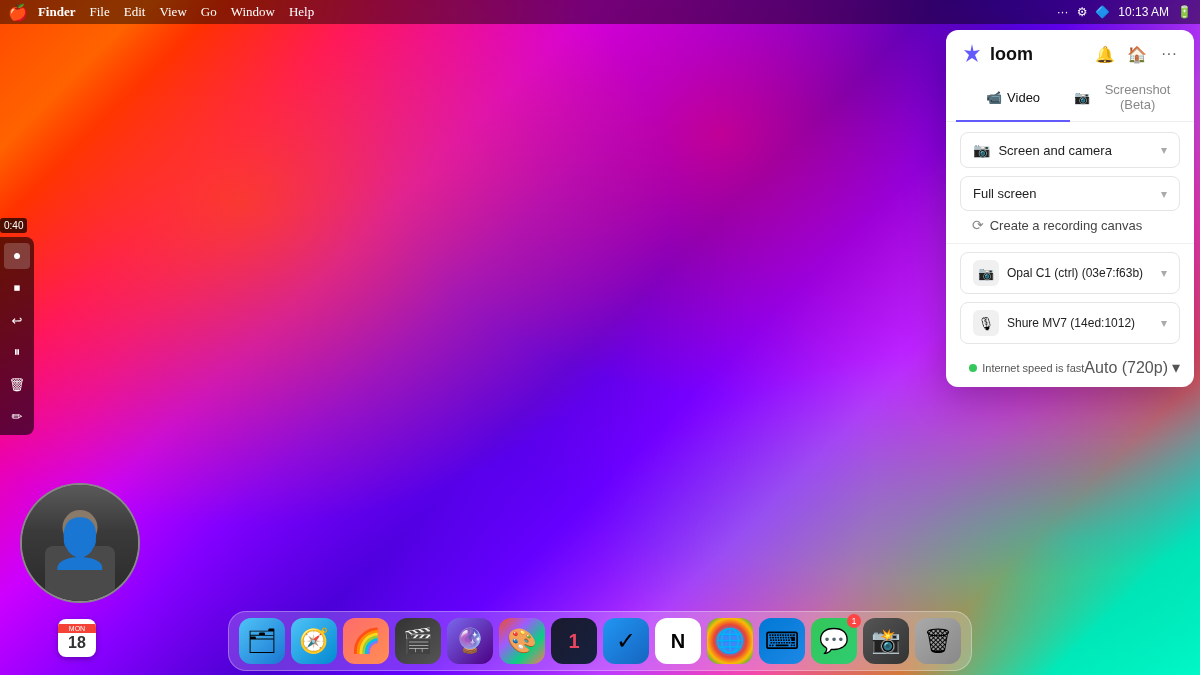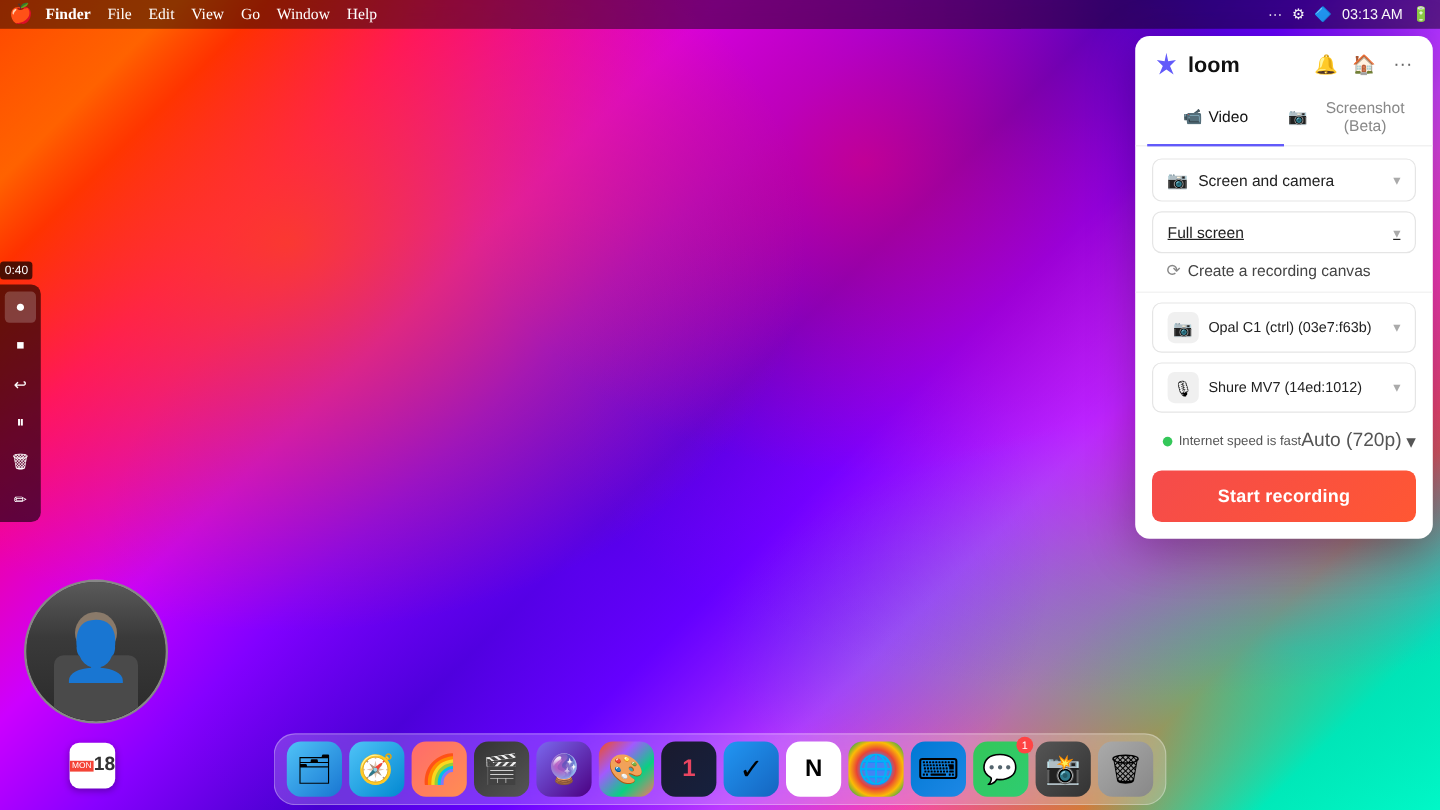--- a/index.html
+++ b/index.html
@@ -457,21 +457,21 @@
     
     #cal-badge {
       position: absolute;
       left: 58px;
       bottom: 18px;
       background: white;
       border-radius: 8px;
       width: 38px;
       height: 38px;
       display: flex;
-      flex-direction: row;
+      flex-direction: column;
       align-items: center;
       justify-content: center;
       font-size: 8px;
       color: #333;
       z-index: 101;
       overflow: hidden;
       box-shadow: 0 2px 6px rgba(0,0,0,0.3);
     }
     #cal-badge .cal-top {
       background: #f44336;
@@ -501,21 +501,21 @@
     <span>Edit</span>
     <span>View</span>
     <span>Go</span>
     <span>Window</span>
     <span>Help</span>
   </div>
   <div class="right-items">
     <span>···</span>
     <span>⚙</span>
     <span>🔷</span>
-    <span>03:13 AM</span>
+    <span>10:13 AM</span>
     <span>🔋</span>
   </div>
 </div>
 
 <div id="timer-badge">0:40</div>
 
 <div id="left-toolbar" style="top:237px;">
   <div class="toolbar-btn active">⏺</div>
   <div class="toolbar-btn">⏹</div>
   <div class="toolbar-btn">↩</div>
@@ -569,21 +569,21 @@
   
   <div class="panel-section" style="padding-bottom:0; padding-top:10px;">
     <div class="dropdown-row">
       <div class="left">
         <span class="icon">📷</span>
         <span>Screen and camera</span>
       </div>
       <span class="chevron">▾</span>
     </div>
 
-    <div class="dropdown-row" style="margin-bottom:0;text-decoration:underline;">
+    <div class="dropdown-row" style="margin-bottom:0;">
       <div class="left">
         <span>Full screen</span>
       </div>
       <span class="chevron">▾</span>
     </div>
 
     <div class="canvas-row">
       <span class="canvas-icon">⟳</span>
       <span>Create a recording canvas</span>
     </div>
@@ -617,21 +617,20 @@
       <div class="status-dot"></div>
       <span>Internet speed is fast</span>
     </div>
     <div class="quality-selector">
       <span>Auto (720p)</span>
       <span>▾</span>
     </div>
   </div>
 
   
-  <button id="start-recording-btn">Start recording</button>
 </div>
 
 <div id="dock">
   <div class="dock-icon finder">
     <span>🗂</span>
   </div>
   <div class="dock-icon safari">
     <span>🧭</span>
   </div>
   <div class="dock-icon arc">

